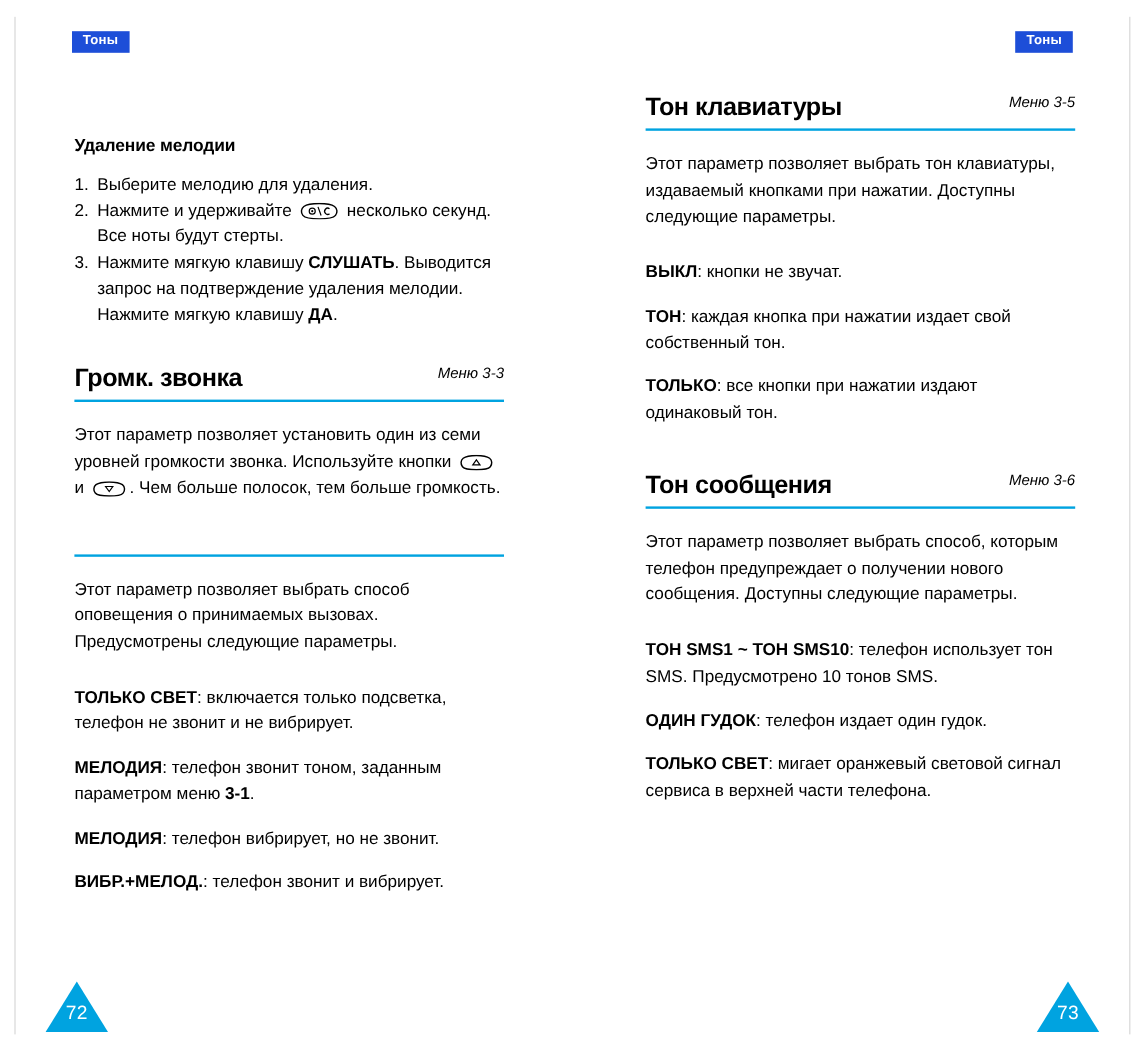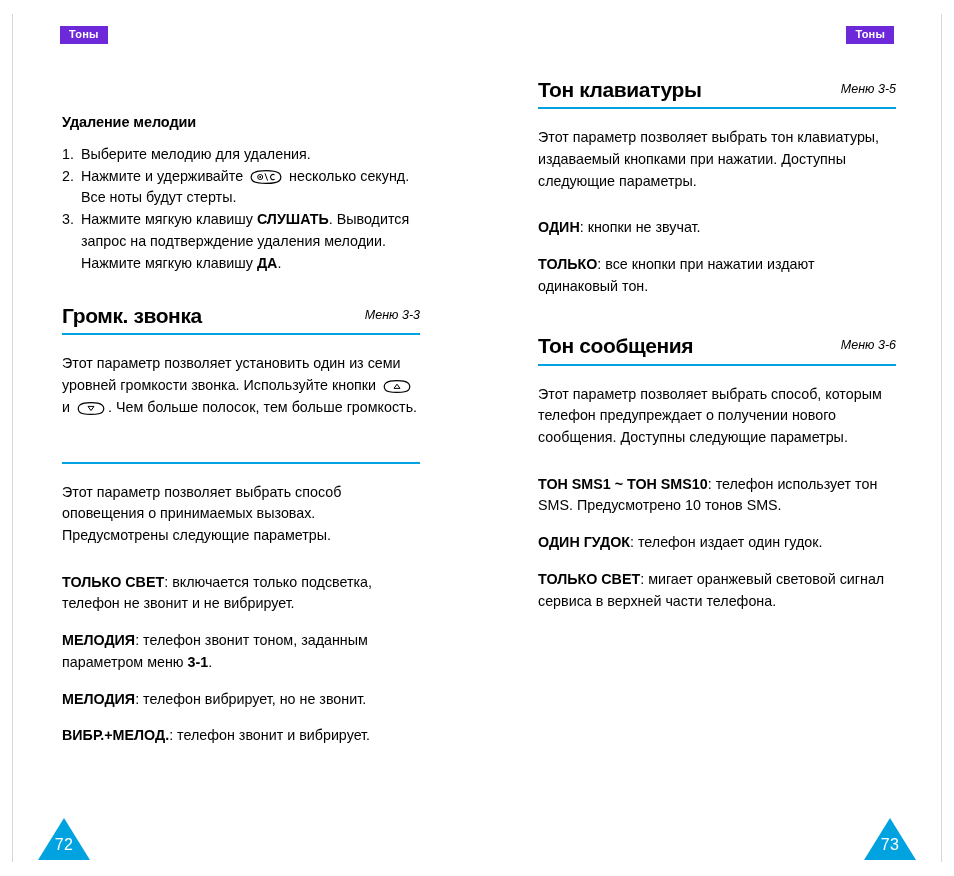--- a/index.html
+++ b/index.html
@@ -28,21 +28,21 @@
   .frame-line {
     position: absolute;
     background: #d8d8d8;
   }
   .frame-left  { left: 12px;  top: 14px; width: 1px; height: 848px; }
   .frame-right { right: 12px; top: 14px; width: 1px; height: 848px; }
 
   
   .tab {
     position: absolute;
-    background: #6d28d9;
+    background: #1d4ed8;
     color: #ffffff;
     font-size: 11px;
     font-weight: bold;
     letter-spacing: .2px;
     padding: 3px 9px 4px 9px;
     line-height: 1;
   }
   .tab-left  { left: 60px; top: 26px; }
   .tab-right { right: 60px; top: 26px; }
 
@@ -58,21 +58,21 @@
   
   h2.sub {
     font-size: 14.5px;
     font-weight: bold;
     margin: 0 0 14px 0;
     letter-spacing: -0.1px;
   }
 
   .section-head {
     display: flex;
-    align-items: center;
+    align-items: flex-start;
     justify-content: space-between;
     margin: 0;
   }
   .section-head .title {
     font-size: 21px;
     font-weight: bold;
     letter-spacing: -0.4px;
     line-height: 1.1;
   }
   .section-head .menuref {
@@ -227,22 +227,23 @@
     <div class="section-head">
       <div class="title">Тон клавиатуры</div>
       <div class="menuref">Меню 3-5</div>
     </div>
     <div class="rule"></div>
 
     <p>Этот параметр позволяет выбрать тон клавиатуры, издаваемый кнопками при нажатии. Доступны следующие параметры.</p>
 
     <div style="height:10px"></div>
 
-    <p><b>ОДИН</b><span>: кнопки не звучат.</span></p>
-
+    <p><b>ВЫКЛ</b><span>: кнопки не звучат.</span></p>
+
+    <p><b>ТОН</b><span>: каждая кнопка при нажатии издает свой собственный тон.</span></p>
 
     <p><b>ТОЛЬКО</b><span>: все кнопки при нажатии издают одинаковый тон.</span></p>
 
     <div class="spacer-md"></div>
 
     <div class="section-head">
       <div class="title">Тон сообщения</div>
       <div class="menuref">Меню 3-6</div>
     </div>
     <div class="rule"></div>

